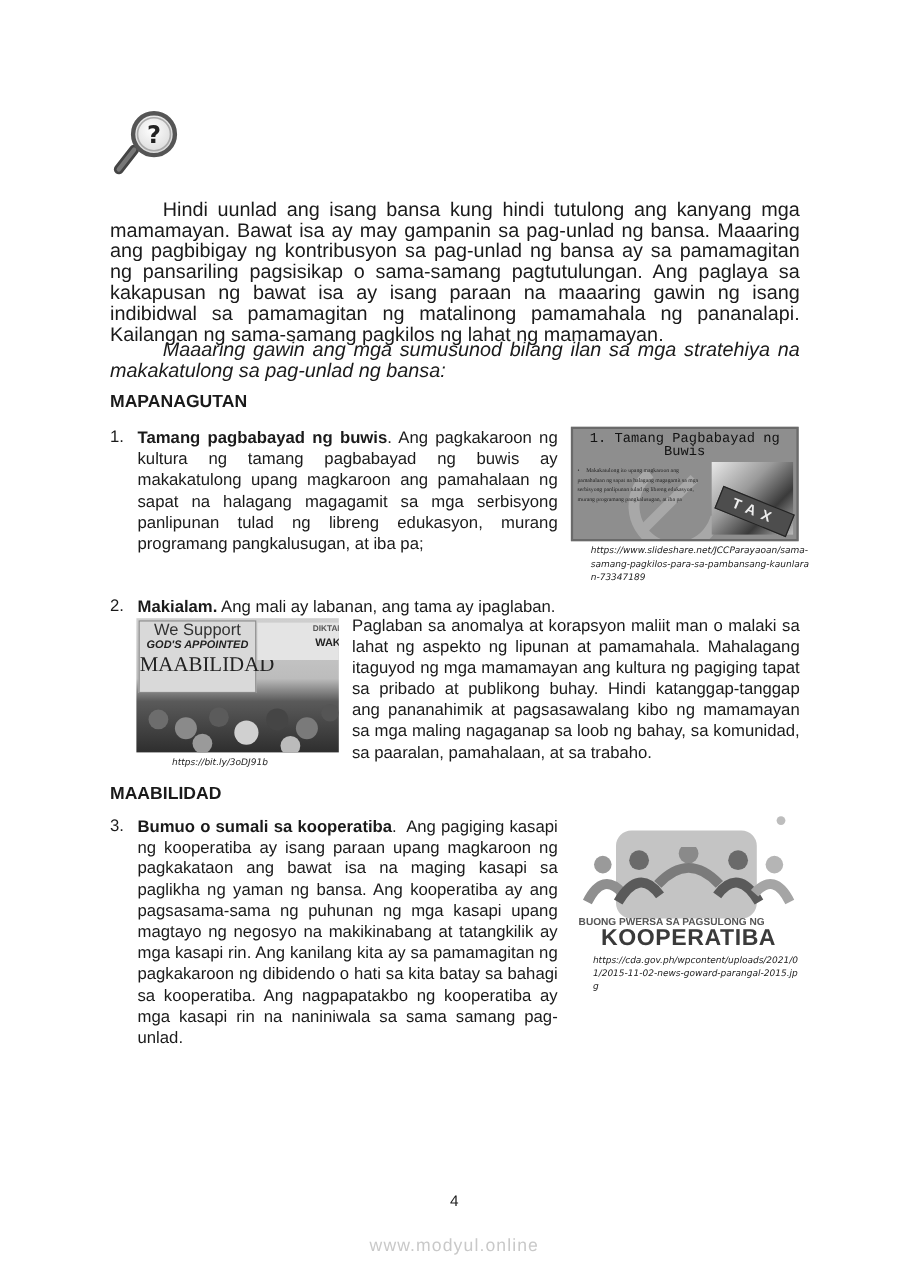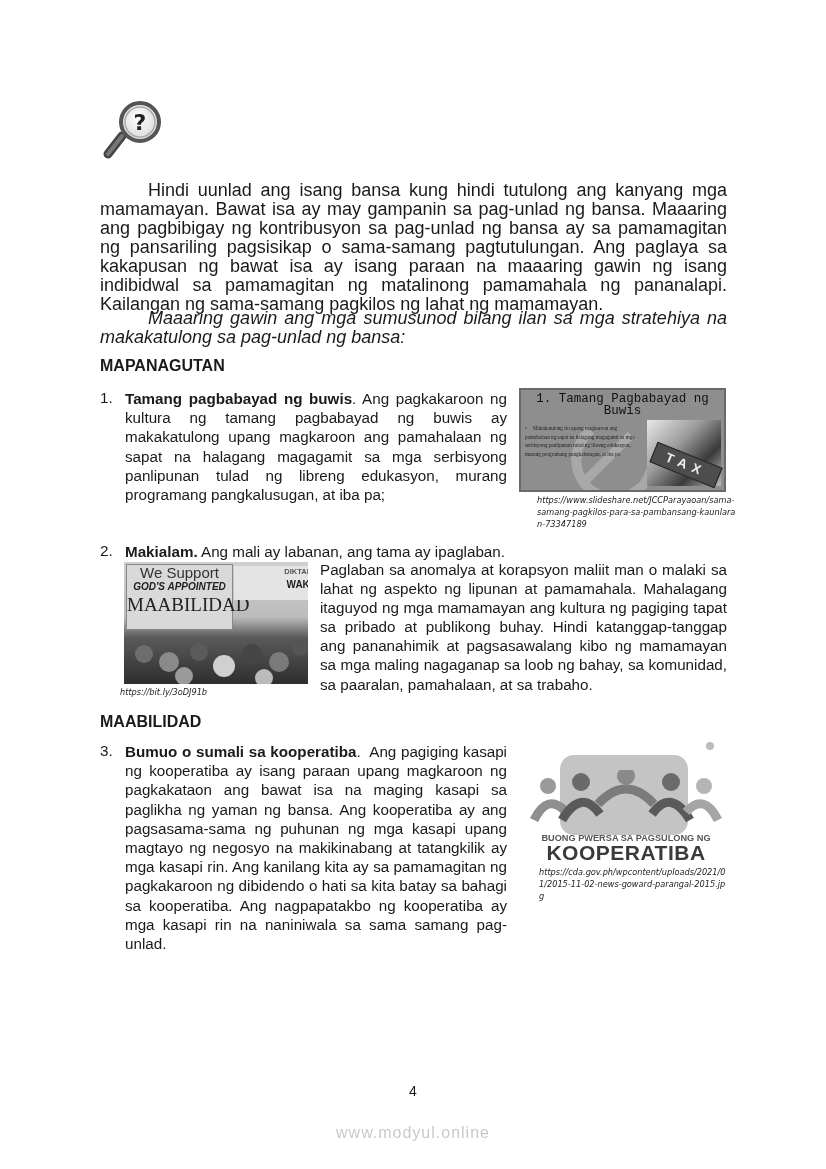--- a/index.html
+++ b/index.html
@@ -86,21 +86,21 @@
       <circle cx="45" cy="30" r="10" fill="#8a8a8a"></circle>
     <circle cx="75" cy="20" r="9" fill="#5b5b5b"></circle>
       <circle cx="100" cy="34" r="11" fill="#d0d0d0"></circle>
     <circle cx="128" cy="22" r="10" fill="#454545"></circle>
       <circle cx="155" cy="30" r="10" fill="#7a7a7a"></circle>
     <circle cx="176" cy="16" r="8" fill="#555"></circle>
       <circle cx="60" cy="44" r="9" fill="#9a9a9a"></circle>
     <circle cx="140" cy="46" r="9" fill="#bbb"></circle>
   </svg>
 </div>
-<div class="abs caption" style="left:120px; top:686px; width:184px; text-align:left;">https://bit.ly/3oDJ91b</div>
+<div class="abs caption" style="left:108px; top:686px; width:184px; text-align:center;">https://bit.ly/3oDJ91b</div>
 
 <div class="abs item" style="left:320px; top:560px; width:407px; line-height:19.1px;">Paglaban sa anomalya at korapsyon maliit man o malaki sa lahat ng aspekto ng lipunan at pamamahala. Mahalagang itaguyod ng mga mamamayan ang kultura ng pagiging tapat sa pribado at publikong buhay. Hindi katanggap-tanggap ang pananahimik at pagsasawalang kibo ng mamamayan sa mga maling nagaganap sa loob ng bahay, sa komunidad, sa paaralan, pamahalaan, at sa trabaho.</div>
 
 <div class="abs section-head" style="top:713px;">MAABILIDAD</div>
 
 <span class="num" style="top:742px;">3.</span>
 <div class="abs item" style="left:125px; top:742px; width:382px;"><b>Bumuo o sumali sa kooperatiba</b><span>.</span>&nbsp; <span>Ang pagiging kasapi ng kooperatiba ay isang paraan upang magkaroon ng pagkakataon ang bawat isa na maging kasapi sa paglikha ng yaman ng bansa. Ang kooperatiba ay ang pagsasama-sama ng puhunan ng mga kasapi upang magtayo ng negosyo na makikinabang at tatangkilik ay mga kasapi rin. Ang kanilang kita ay sa pamamagitan ng pagkakaroon ng dibidendo o hati sa kita batay sa bahagi sa kooperatiba. Ang nagpapatakbo ng kooperatiba ay mga kasapi rin na naniniwala sa sama samang pag-unlad.</span></div>
 
 <div class="img-box" style="left:526px; top:740px; width:200px; height:122px;">
   <div style="position:absolute; left:180px; top:2px; width:8px; height:8px; border-radius:50%; background:#bdbdbd;"></div>
@@ -114,19 +114,19 @@
       <circle cx="178" cy="16" r="8" fill="#b5b5b5"></circle>
     </g>
     <g fill="none" stroke="#5a5a5a" stroke-width="9">
       <path d="M8 50 Q22 22 40 42" stroke="#8f8f8f"></path>
       <path d="M36 50 Q55 18 74 44"></path>
       <path d="M72 34 Q100 4 128 34" stroke="#7b7b7b"></path>
       <path d="M126 44 Q145 18 164 50"></path>
       <path d="M160 42 Q178 22 192 50" stroke="#a5a5a5"></path>
     </g>
   </svg>
-  <div style="position:absolute; left:0; top:93px; width:200px; text-align:center; font-size:9.2px; font-weight:bold; color:#555; line-height:10px;">BUONG PWERSA SA PAGSULONG NG</div>
+  <div style="position:absolute; left:0; top:93px; width:200px; font-size:9.2px; font-weight:bold; color:#555; line-height:10px;">BUONG PWERSA SA PAGSULONG NG</div>
   <div style="position:absolute; left:0; top:102px; width:200px; text-align:center; font-size:21px; font-weight:bold; color:#3a3a3a; line-height:22px; letter-spacing:0.5px;">KOOPERATIBA</div>
 </div>
 <div class="abs caption" style="left:539px; top:866px; width:190px; word-break:break-all;">https://cda.gov.ph/wpcontent/uploads/2021/01/2015-11-02-news-goward-parangal-2015.jpg</div>
 
 <div class="abs footer-page">4</div>
 <div class="abs watermark">www.modyul.online</div>
 
 </body></html>

